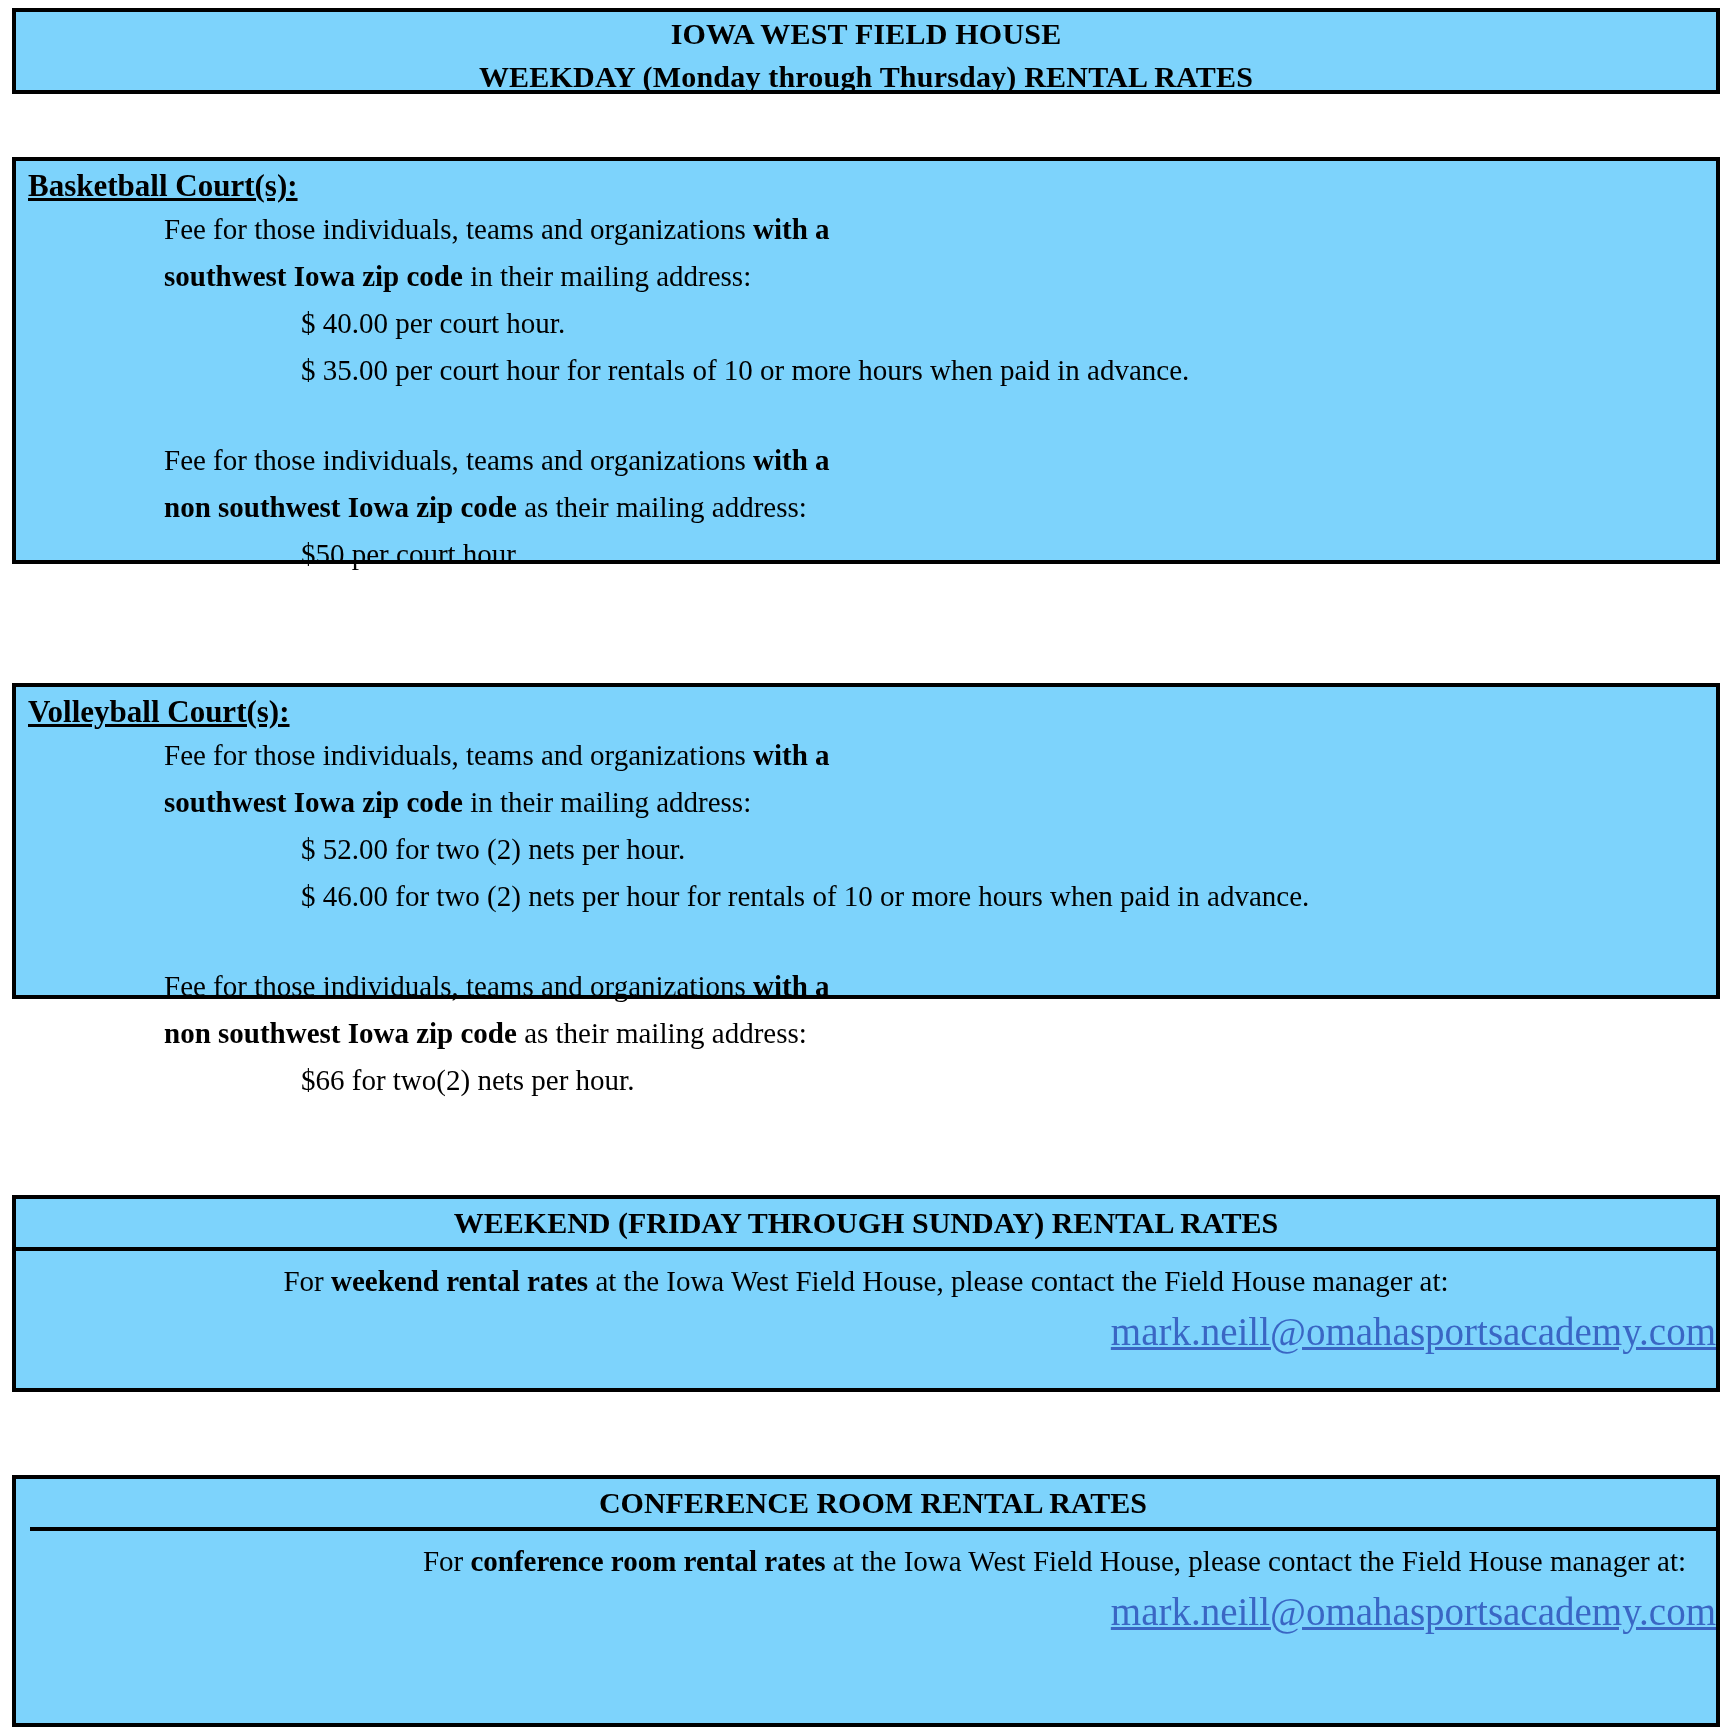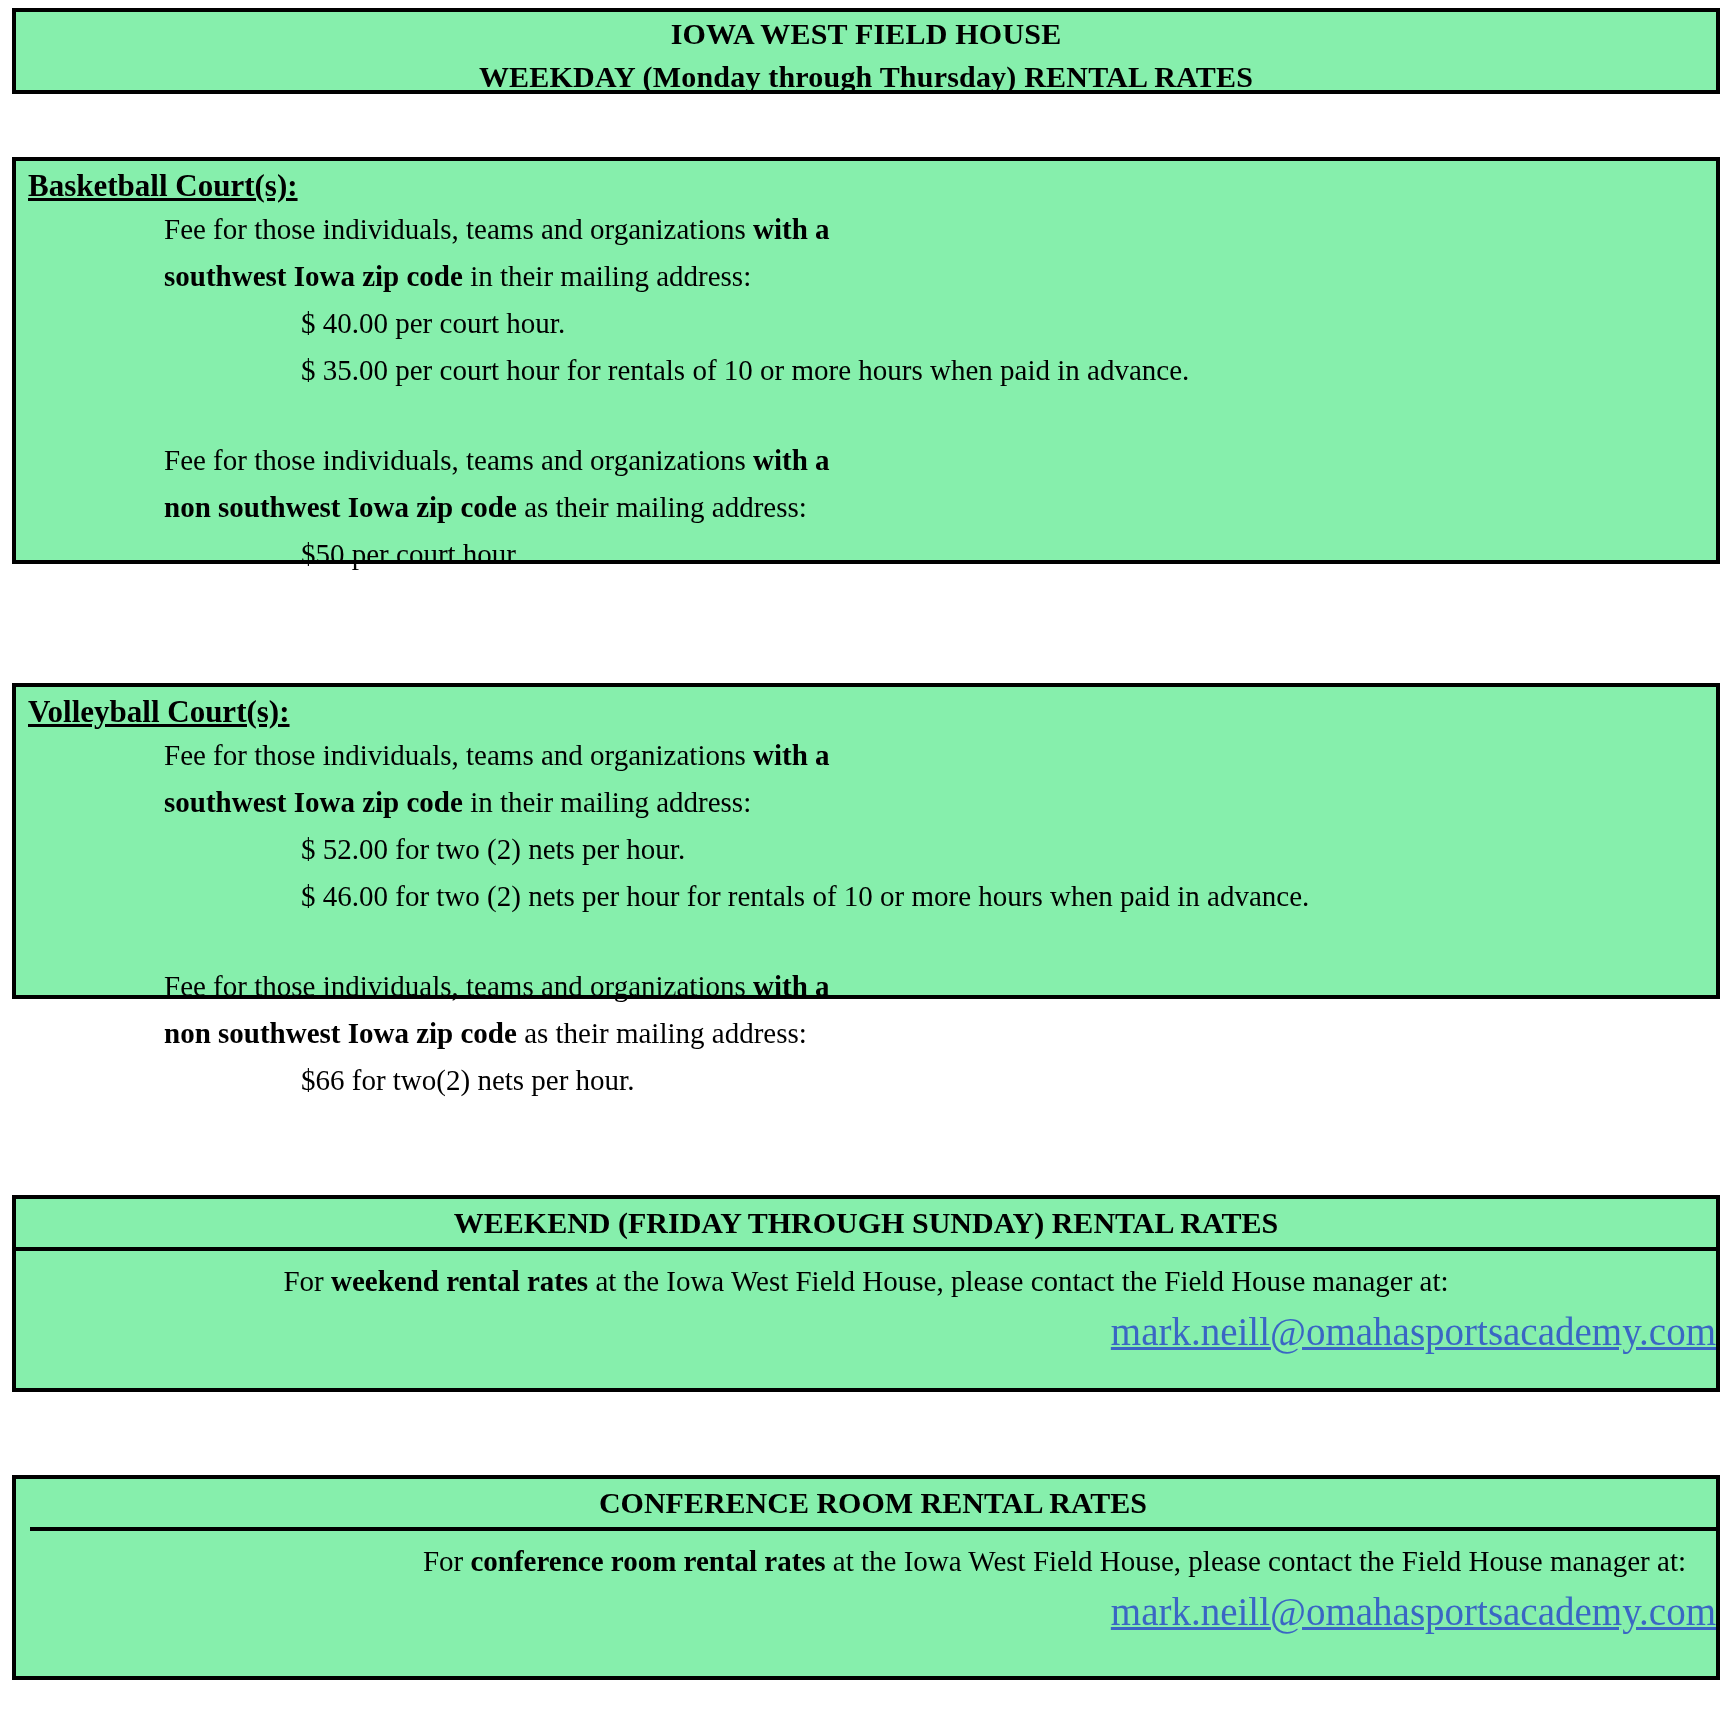--- a/index.html
+++ b/index.html
@@ -22,21 +22,21 @@
     box-sizing: border-box;
     padding: 0;
   }
 
   
   .box {
     position: absolute;
     left: 12px;
     width: 1708px;
     box-sizing: border-box;
-    background: #86efac;
+    background: #7dd3fc;
     border: 4px solid #000000;
   }
 
   
   #header-box {
     top: 8px;
     height: 86px;
   }
   .header-line {
     text-align: center;
@@ -87,21 +87,21 @@
   .b { font-weight: bold; }
 
   
   #weekend-box {
     top: 1187px;
     height: 197px;
     margin-top: 8px;
   }
   #conference-box {
     top: 1475px;
-    height: 205px;
+    height: 252px;
     padding-left: 14px;
   }
 
   .contact-title {
     text-align: center;
     font-weight: bold;
     font-size: 30px;
     line-height: 44px;
     padding: 2px 0 2px 0;
     border-bottom: 4px solid #000000;

